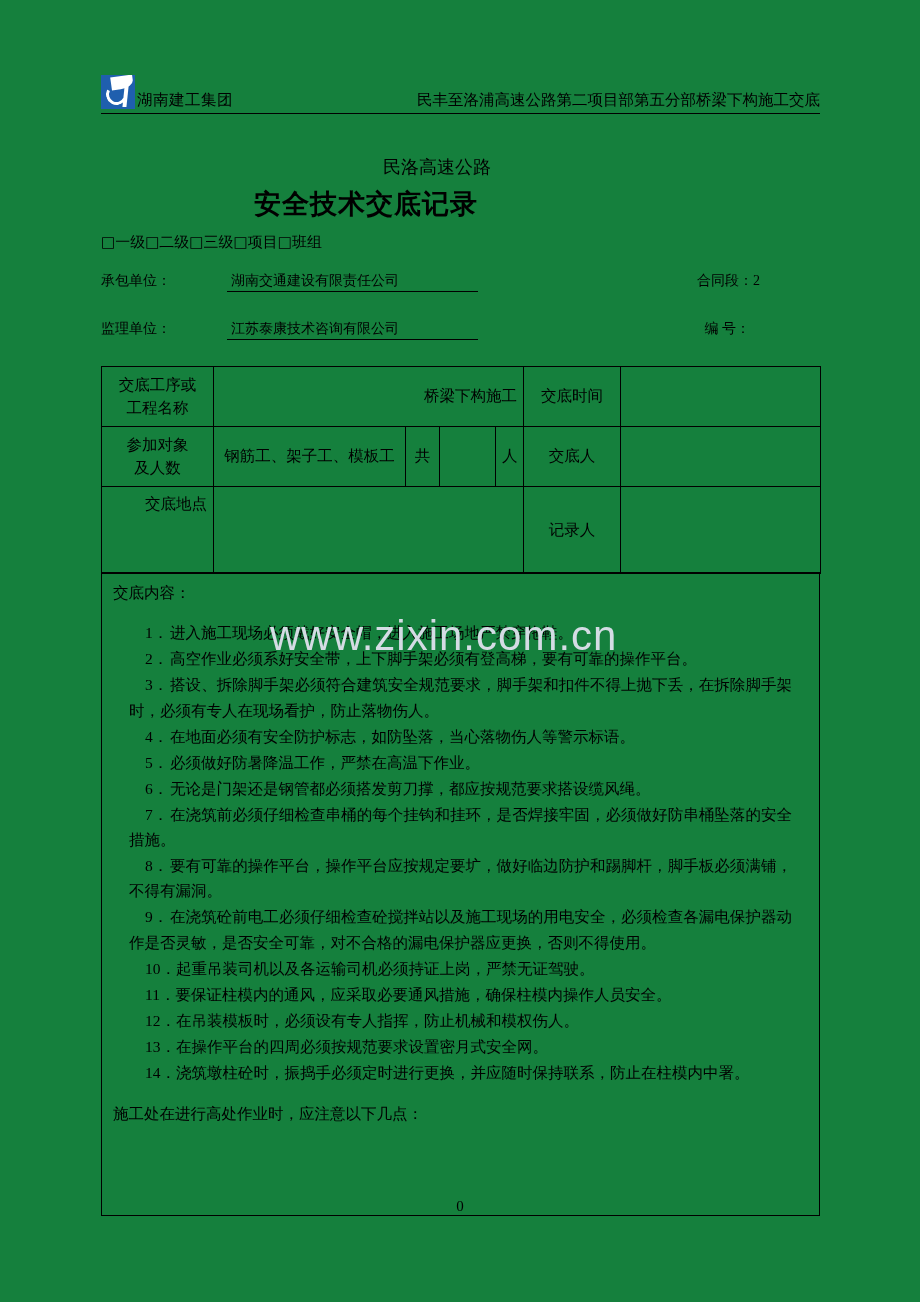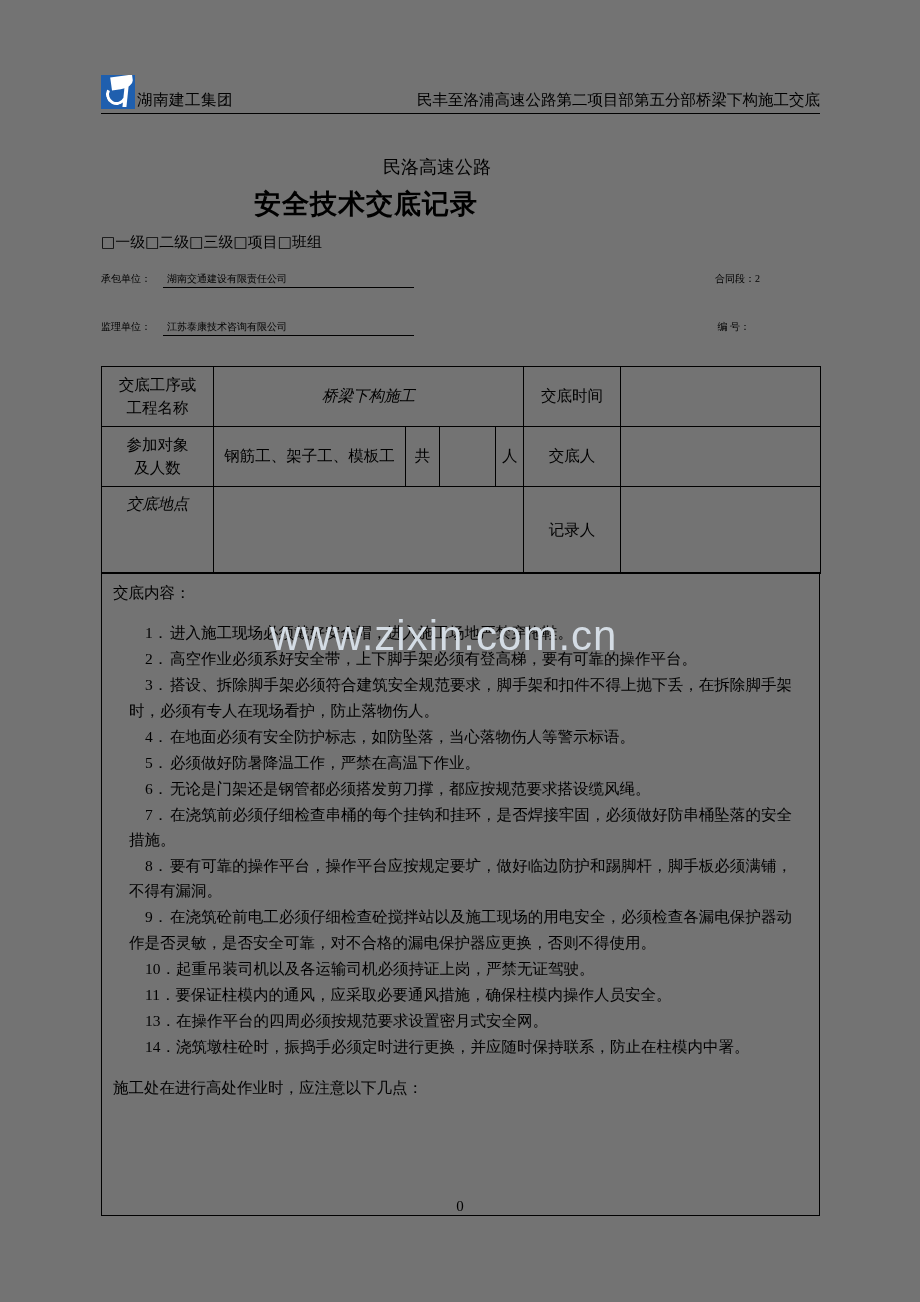--- a/index.html
+++ b/index.html
@@ -9,21 +9,21 @@
   }
   body {
     font-family: "Liberation Serif", "DejaVu Serif", serif;
     color: #000000;
   }
   .page {
     position: relative;
     width: 920px;
     height: 1302px;
     margin: 0 auto;
-    background: #737373;
+    background: #15803d;
     overflow: hidden;
   }
 
   
   .doc-header {
     position: absolute;
     left: 101px;
     top: 58px;
     width: 719px;
     height: 52px;
@@ -139,21 +139,22 @@
   }
   .cbx { font-family: "DejaVu Sans", sans-serif; font-size: 15px; }
 
   
   .unit-row {
     position: absolute;
     left: 101px;
     width: 719px;
     display: flex;
     align-items: baseline;
-    font-size: 10px;
+    font-size: 14px;
+    gap: 44px;
   }
   .unit-row.r1 { top: 272px; }
   .unit-row.r2 { top: 320px; }
   .unit-label { flex: 0 0 auto; white-space: nowrap; }
   .unit-value {
     flex: 0 0 auto;
     margin-left: 12px;
     border-bottom: 1px solid #000;
     min-width: 243px;
     padding: 0 4px 1px 4px;
@@ -176,21 +177,21 @@
     table-layout: fixed;
     font-size: 15.5px;
   }
   .tbl td {
     border: 1px solid #000;
     padding: 2px 6px;
     vertical-align: middle;
     line-height: 1.45;
   }
   .tbl td.ctr { text-align: center; }
-  .tbl td.lft { text-align: center; font-style: italic; }
+  .tbl td.lft { text-align: right; }
   .tbl td.topalign { vertical-align: top; padding-top: 6px; margin-left: 29px; }
   .row-a td { height: 55px; }
   .row-b td { height: 55px; }
   .row-c td { height: 78px; }
 
   
   .content-box {
     position: absolute;
     left: 101px;
     top: 572px;
@@ -352,20 +353,21 @@
       <li><span class="num">2．</span><span>高空作业必须系好安全带，上下脚手架必须有登高梯，要有可靠的操作平台。</span></li>
       <li><span class="num">3．</span><span>搭设、拆除脚手架必须符合建筑安全规范要求，脚手架和扣件不得上抛下丢，在拆除脚手架时，必须有专人在现场看护，防止落物伤人。</span></li>
       <li><span class="num">4．</span><span>在地面必须有安全防护标志，如防坠落，当心落物伤人等警示标语。</span></li>
       <li><span class="num">5．</span><span>必须做好防暑降温工作，严禁在高温下作业。</span></li>
       <li><span class="num">6．</span><span>无论是门架还是钢管都必须搭发剪刀撑，都应按规范要求搭设缆风绳。</span></li>
       <li><span class="num">7．</span><span>在浇筑前必须仔细检查串桶的每个挂钩和挂环，是否焊接牢固，必须做好防串桶坠落的安全措施。</span></li>
       <li><span class="num">8．</span><span>要有可靠的操作平台，操作平台应按规定要圹，做好临边防护和踢脚杆，脚手板必须满铺，不得有漏洞。</span></li>
       <li><span class="num">9．</span><span>在浇筑砼前电工必须仔细检查砼搅拌站以及施工现场的用电安全，必须检查各漏电保护器动作是否灵敏，是否安全可靠，对不合格的漏电保护器应更换，否则不得使用。</span></li>
       <li><span class="num">10．</span><span>起重吊装司机以及各运输司机必须持证上岗，严禁无证驾驶。</span></li>
       <li><span class="num">11．</span><span>要保证柱模内的通风，应采取必要通风措施，确保柱模内操作人员安全。</span></li>
+      <li><span class="num">12．</span><span>在吊装模板时，必须设有专人指挥，防止机械和模权伤人。</span></li>
       <li><span class="num">13．</span><span>在操作平台的四周必须按规范要求设置密月式安全网。</span></li>
       <li><span class="num">14．</span><span>浇筑墩柱砼时，振捣手必须定时进行更换，并应随时保持联系，防止在柱模内中署。</span></li>
     </ul>
     <div class="content-tail">施工处在进行高处作业时，应注意以下几点：</div>
   </div>
 
   <div class="watermark">www.zixin.com.cn</div>
 
   <div class="page-number">0</div>
 

